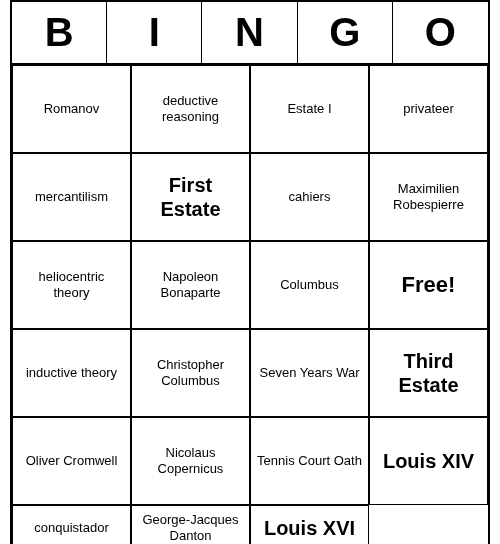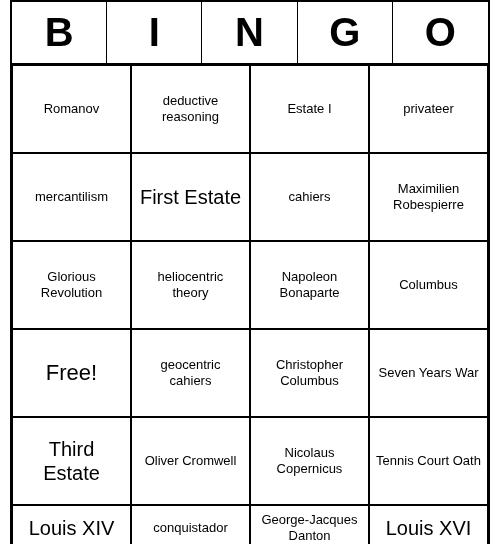--- a/index.html
+++ b/index.html
@@ -41,25 +41,25 @@
       display: flex;
       align-items: center;
       justify-content: center;
       text-align: center;
       padding: 6px;
       font-size: 13px;
       line-height: 1.2;
     }
     .bingo-cell.large-text {
       font-size: 20px;
-      font-weight: normal;
+      font-weight: bold;
     }
     .bingo-cell.free {
       font-size: 22px;
-      font-weight: normal;
+      font-weight: bold;
     }
   </style>
 </head>
 <body>
 
 <div class="bingo-card">
   <div class="bingo-header">
   <div class="bingo-header-cell">B</div>
       <div class="bingo-header-cell">I</div>
       <div class="bingo-header-cell">N</div>
@@ -68,26 +68,25 @@
     </div>
   <div class="bingo-grid">
   <div class="bingo-cell">Romanov</div>
       <div class="bingo-cell">deductive reasoning</div>
       <div class="bingo-cell">Estate I</div>
       <div class="bingo-cell">privateer</div>
       <div class="bingo-cell">mercantilism</div>
       <div class="bingo-cell large-text">First Estate</div>
       <div class="bingo-cell">cahiers</div>
       <div class="bingo-cell">Maximilien Robespierre</div>
-      <div class="bingo-cell">Glorious Revolution</div>
       <div class="bingo-cell">heliocentric theory</div>
       <div class="bingo-cell">Napoleon Bonaparte</div>
       <div class="bingo-cell">Columbus</div>
       <div class="bingo-cell free">Free!</div>
-      <div class="bingo-cell">geocentric cahiers</div>
+      <div class="bingo-cell">inductive theory</div>
       <div class="bingo-cell">Christopher Columbus</div>
       <div class="bingo-cell">Seven Years War</div>
       <div class="bingo-cell large-text">Third Estate</div>
       <div class="bingo-cell">Oliver Cromwell</div>
       <div class="bingo-cell">Nicolaus Copernicus</div>
       <div class="bingo-cell">Tennis Court Oath</div>
       <div class="bingo-cell large-text">Louis XIV</div>
       <div class="bingo-cell">conquistador</div>
       <div class="bingo-cell">George-Jacques Danton</div>
       <div class="bingo-cell large-text">Louis XVI</div>

